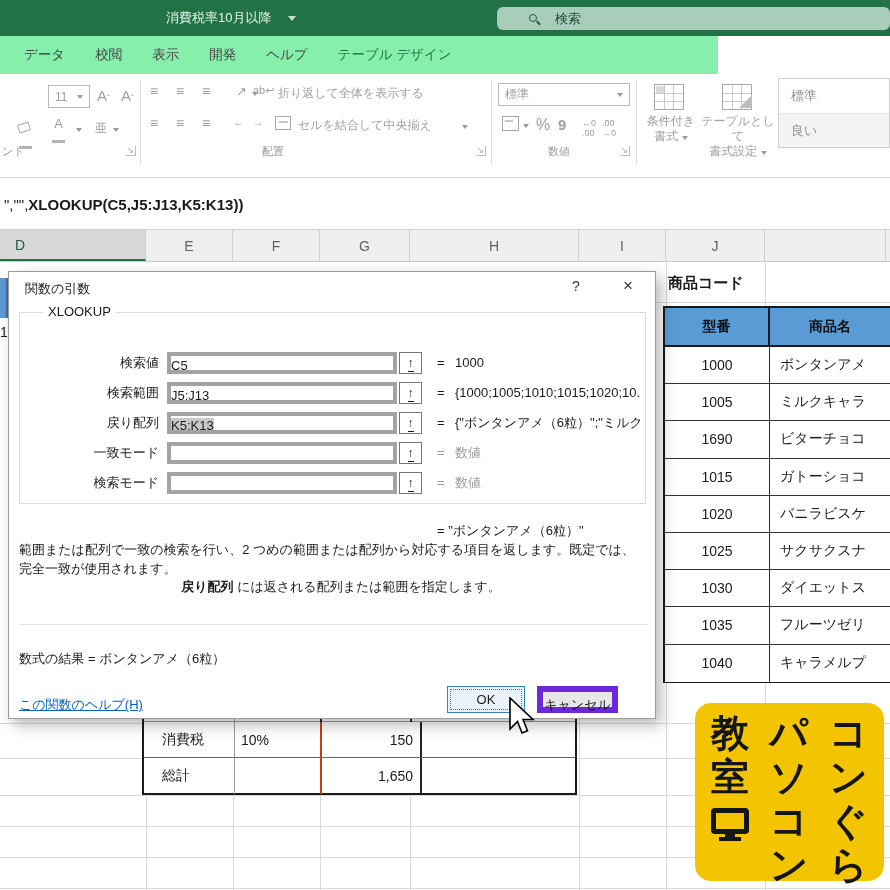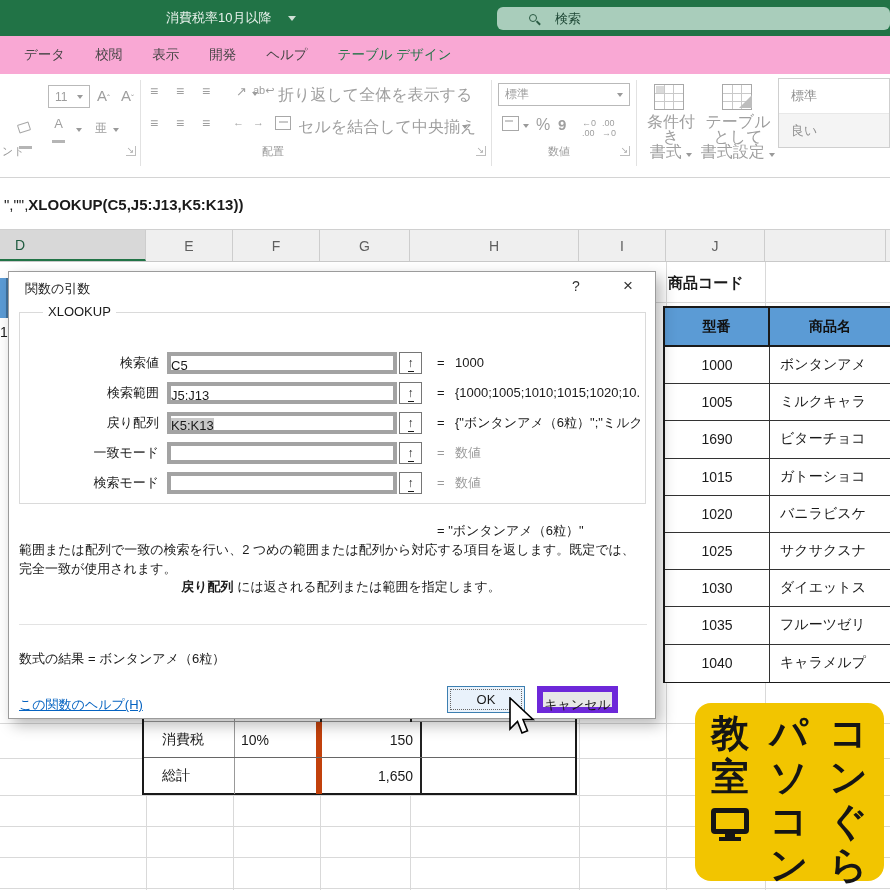--- a/index.html
+++ b/index.html
@@ -11,36 +11,36 @@
   .titlebar { position:absolute; left:0; top:0; width:890px; height:36px; background:#217346; z-index:5; }
   .wb-title { position:absolute; left:166px; top:9px; color:#e9f2ec; font-size:13px; }
   .wb-caret { position:absolute; left:288px; top:16px; width:0; height:0; border-left:4px solid transparent; border-right:4px solid transparent; border-top:5px solid #cfe0d6; }
   .searchbox { position:absolute; left:497px; top:7px; width:393px; height:23px; background:#a9cdbb; border-radius:6px; display:flex; align-items:center; }
   .mag { position:relative; width:10px; height:10px; margin-left:32px; }
   .mag i { position:absolute; left:0; top:0; width:8px; height:8px; border:1.5px solid #2a5a43; border-radius:50%; display:block; }
   .mag b { position:absolute; left:7px; top:8px; width:5px; height:1.5px; background:#2a5a43; transform:rotate(45deg); display:block; }
   .search-text { margin-left:16px; font-size:13px; color:#1d4634; }
 
   
-  .tabrow { position:absolute; left:0; top:36px; width:890px; height:38px; background:#f9a8d4; display:flex; align-items:center; z-index:5; }
+  .tabrow { position:absolute; left:0; top:36px; width:718px; height:38px; background:#86efac; display:flex; align-items:center; z-index:5; }
   .tab { font-size:13.5px; color:#444; padding:0 15px; cursor:default; }
   .tab:first-child { margin-left:9px; }
   .tab.active { color:#217346; }
 
   
   .ribbon { position:absolute; left:0; top:74px; width:890px; height:104px; background:#fff; border-bottom:1px solid #d4d4d4; z-index:5; color:#a6a6a6; }
   .ribbon .vsep { position:absolute; top:6px; width:1px; height:86px; background:#e2e2e2; }
   .grp-label { position:absolute; top:70px; font-size:11px; color:#9a9a9a; }
   .launcher { position:absolute; top:72px; font-size:9px; color:#ababab; width:10px; height:10px; border-right:1px solid #bdbdbd; border-bottom:1px solid #bdbdbd; line-height:8px; text-align:center; }
   .combo { position:absolute; height:23px; border:1px solid #b9b9b9; background:#fff; font-size:12px; color:#9d9d9d; display:flex; align-items:center; justify-content:space-between; padding:0 6px; }
   .caret-dn { width:0; height:0; border-left:3.5px solid transparent; border-right:3.5px solid transparent; border-top:4px solid #9a9a9a; display:inline-block; }
   .ric { position:absolute; font-size:15px; color:#9f9f9f; }
   .ric small { font-size:9px; }
   .lineicon { font-size:14px; letter-spacing:-1px; color:#9f9f9f; }
-  .rlabel12 { font-size:16px; color:#9f9f9f; }
+  .rlabel12 { font-size:12px; color:#9f9f9f; }
   .abar { display:inline-block; width:13px; height:3.5px; background:#b5b5b5; margin-top:-1px; }
   .bucket { display:inline-block; width:12px; height:9px; border:1.5px solid #a8a8a8; transform:rotate(-18deg); border-radius:1px; }
   .gridic { display:inline-block; width:22px; height:20px; border:1px solid #a8a8a8; position:relative; }
   .gridic i { position:absolute; background:#c9c9c9; display:block; }
   .styles-gal { position:absolute; left:778px; top:4px; width:112px; height:70px; border:1px solid #cfcfcf; }
   .style-item { height:34px; font-size:13px; color:#8f8f8f; display:flex; align-items:center; padding-left:12px; }
   .style-item + .style-item { border-top:1px solid #e8e8e8; background:#f4f4f4; }
 
   
   .fbar { position:absolute; left:0; top:179px; width:890px; height:51px; background:#fff; border-bottom:1px solid #d0d0d0; z-index:5; }
@@ -71,21 +71,21 @@
   .prow .c1 { width:105px; border-right:1.5px solid #333; display:flex; align-items:center; justify-content:center; font-size:14px; color:#1a1a1a; }
   .prow .c2 { flex:1; display:flex; align-items:center; padding-left:10px; font-size:14px; color:#1a1a1a; white-space:nowrap; overflow:hidden; }
 
   
   .ttable { position:absolute; left:142px; top:717px; width:435px; height:78px; background:#fff; border:2px solid #1a1a1a; border-top:none; z-index:2; }
   .tsliver { height:5px; border-bottom:1px solid #9a9a9a; position:relative; }
   .trow { height:36px; display:flex; position:relative; }
   .trow.r1 { border-bottom:1px solid #666; }
   .tc { display:flex; align-items:center; font-size:14px; color:#1a1a1a; }
   .tc1 { width:91px; padding-left:18px; border-right:1px solid #999; }
-  .tc2 { width:87px; padding-left:6px; border-right:6px solid #c2410c; }
+  .tc2 { width:87px; padding-left:6px; border-right:2px solid #c2410c; }
   .tc3 { width:100px; justify-content:flex-end; padding-right:7px; border-right:2px solid #222; }
   .tc4 { flex:1; }
   .tsliver .sv { position:absolute; top:0; height:5px; width:1px; background:#999; }
   .tsliver .sv.b { width:2px; background:#222; }
 
   
   .dialog { position:absolute; left:8px; top:271px; width:648px; height:448px; background:#fff; border:1px solid #9b9b9b; box-shadow:5px 6px 14px rgba(0,0,0,.28); z-index:10; font-size:13px; color:#1a1a1a; }
   .dlg-title { position:absolute; left:16px; top:8px; font-size:13px; }
   .dlg-help { position:absolute; left:556px; top:6px; width:22px; text-align:center; color:#333; font-size:14px; }
   .dlg-close { position:absolute; left:606px; top:4px; width:26px; text-align:center; color:#333; font-size:17px; }

